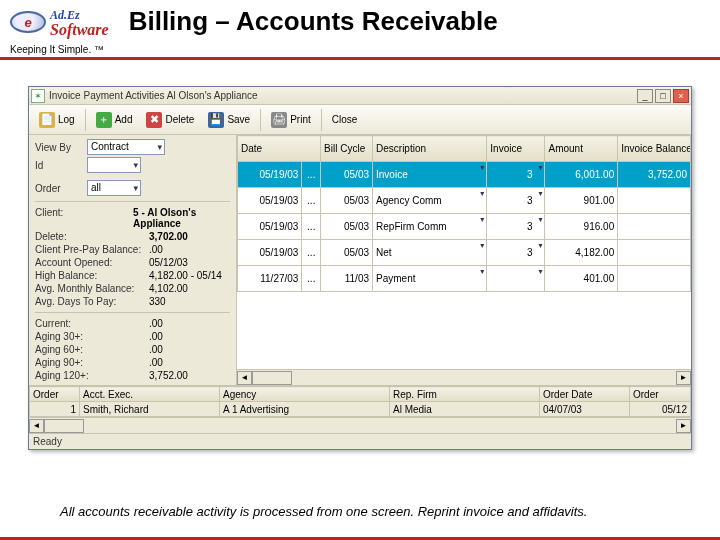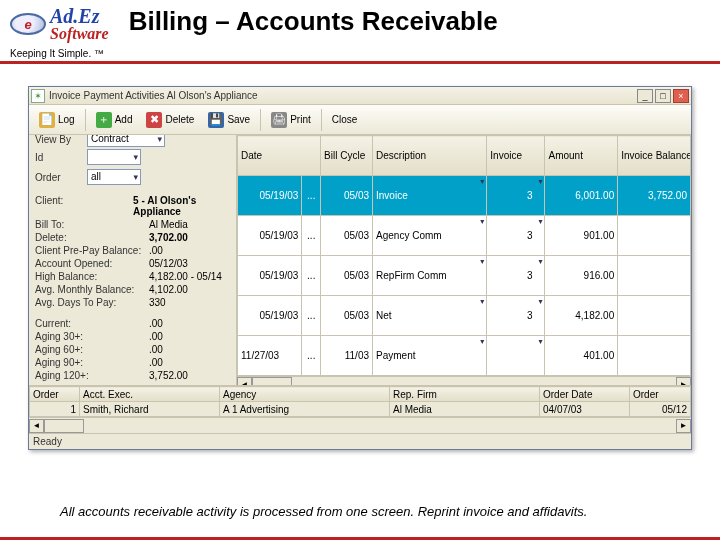--- a/index.html
+++ b/index.html
@@ -24,21 +24,21 @@
   }
   .logo-block { display:flex; flex-direction:column; align-items:flex-start; }
   .logo { display:flex; align-items:center; gap:4px; }
   .logo-oval {
     width: 36px; height: 22px; border:2px solid #4a6aa0; border-radius:50%;
     background: radial-gradient(circle at 40% 40%, #eef 40%, #a8b8d8 100%);
     display:flex; align-items:center; justify-content:center;
     color:#b22; font-style:italic; font-weight:bold; font-size:13px;
   }
   .logo-text { font-family: Georgia, serif; line-height:1; }
-  .logo-text .l1 { color:#2244aa; font-weight:bold; font-style:italic; font-size:20px;margin-top:9px; }
+  .logo-text .l1 { color:#2244aa; font-weight:bold; font-style:italic; font-size:12px;margin-top:9px; }
   .logo-text .l2 { color:#b22; font-weight:bold; font-style:italic; font-size:16px; }
   .tagline { font-family: Arial; font-size:10px; color:#000; margin-top:6px; }
   .slide-title {
     flex:1; text-align:left; padding-left:20px;
     font-size:26px; font-weight:bold; color:#000;
   }
   .caption {
     position:absolute; bottom:18px; left:60px; right:40px;
     font-family: Arial; font-size:13px; color:#000; font-style:italic;
   }
@@ -85,21 +85,21 @@
   .combo::after{content:"▾";position:absolute;right:2px;top:0;color:#335;font-size:9px;}
   .sep { height:1px;background:#c8c4b0;margin:3px 0; }
   .info { display:flex; gap:4px; }
   .info .k { width:110px; color:#333; }
   .info .v { color:#000; }
   .info.bold .v { font-weight:bold; }
 
   .grid-wrap { flex:1; display:flex; flex-direction:column; background:#fff; position:relative; }
   table.grid { border-collapse:collapse; width:100%; font-size:10px; table-layout:fixed; }
   table.grid th, table.grid td {
-    border:1px solid #c8c4b0; padding:14px 3px; height:15px; overflow:hidden; white-space:nowrap;
+    border:1px solid #c8c4b0; padding:7px 3px; height:15px; overflow:hidden; white-space:nowrap;
   }
   table.grid th {
     background:linear-gradient(#f5f2e6,#e2dec8); font-weight:normal; text-align:left; position:relative;
   }
   .ddcell{position:relative;padding-right:12px !important;}
   .ddcell::after{content:"▾";position:absolute;right:2px;top:1px;color:#335;font-size:8px;}
   tr.sel td { background:#00a0c8; color:#fff; }
   .grid-body-rest { flex:1; background:#fff; }
   .hscroll { height:16px;border-top:1px solid #c8c4b0;background:#ece9d8;display:flex;align-items:center; }
   .hscroll .arrow{width:15px;height:14px;border:1px solid #999;background:#ece9d8;display:flex;align-items:center;justify-content:center;font-size:8px;}
@@ -184,24 +184,20 @@
           </div>
           <div style="height:4px"></div>
           <div class="frow">
             <label>Order</label>
             <div class="combo" style="width:40px">all</div>
           </div>
           <div class="sep"></div>
           <div class="info bold">
               <div class="k">Client:</div>
               <div class="v">5 - Al Olson's Appliance</div>
-            </div>
-          <div class="info">
-              <div class="k">Bill To:</div>
-              <div class="v">Al Media</div>
             </div>
           <div class="info bold">
               <div class="k">Delete:</div>
               <div class="v">3,702.00</div>
             </div>
           <div class="info">
               <div class="k">Client Pre-Pay Balance:</div>
               <div class="v">.00</div>
             </div>
           <div class="info">
@@ -295,21 +291,21 @@
                 <tr>
                   <td style="text-align:right">05/19/03</td>
                   <td style="text-align:center">...</td>
                   <td style="text-align:right">05/03</td>
                   <td class="ddcell">Net</td>
                   <td class="ddcell" style="text-align:right">3</td>
                   <td style="text-align:right">4,182.00</td>
                   <td style="text-align:right"></td>
                 </tr>
                 <tr>
-                  <td style="">11/27/03</td>
+                  <td style="text-align:right">11/27/03</td>
                   <td style="text-align:center">...</td>
                   <td style="text-align:right">11/03</td>
                   <td class="ddcell">Payment</td>
                   <td class="ddcell" style="text-align:right"></td>
                   <td style="text-align:right">401.00</td>
                   <td style="text-align:right"></td>
                 </tr>
               </tbody>
           </table>
           <div class="grid-body-rest"></div>

